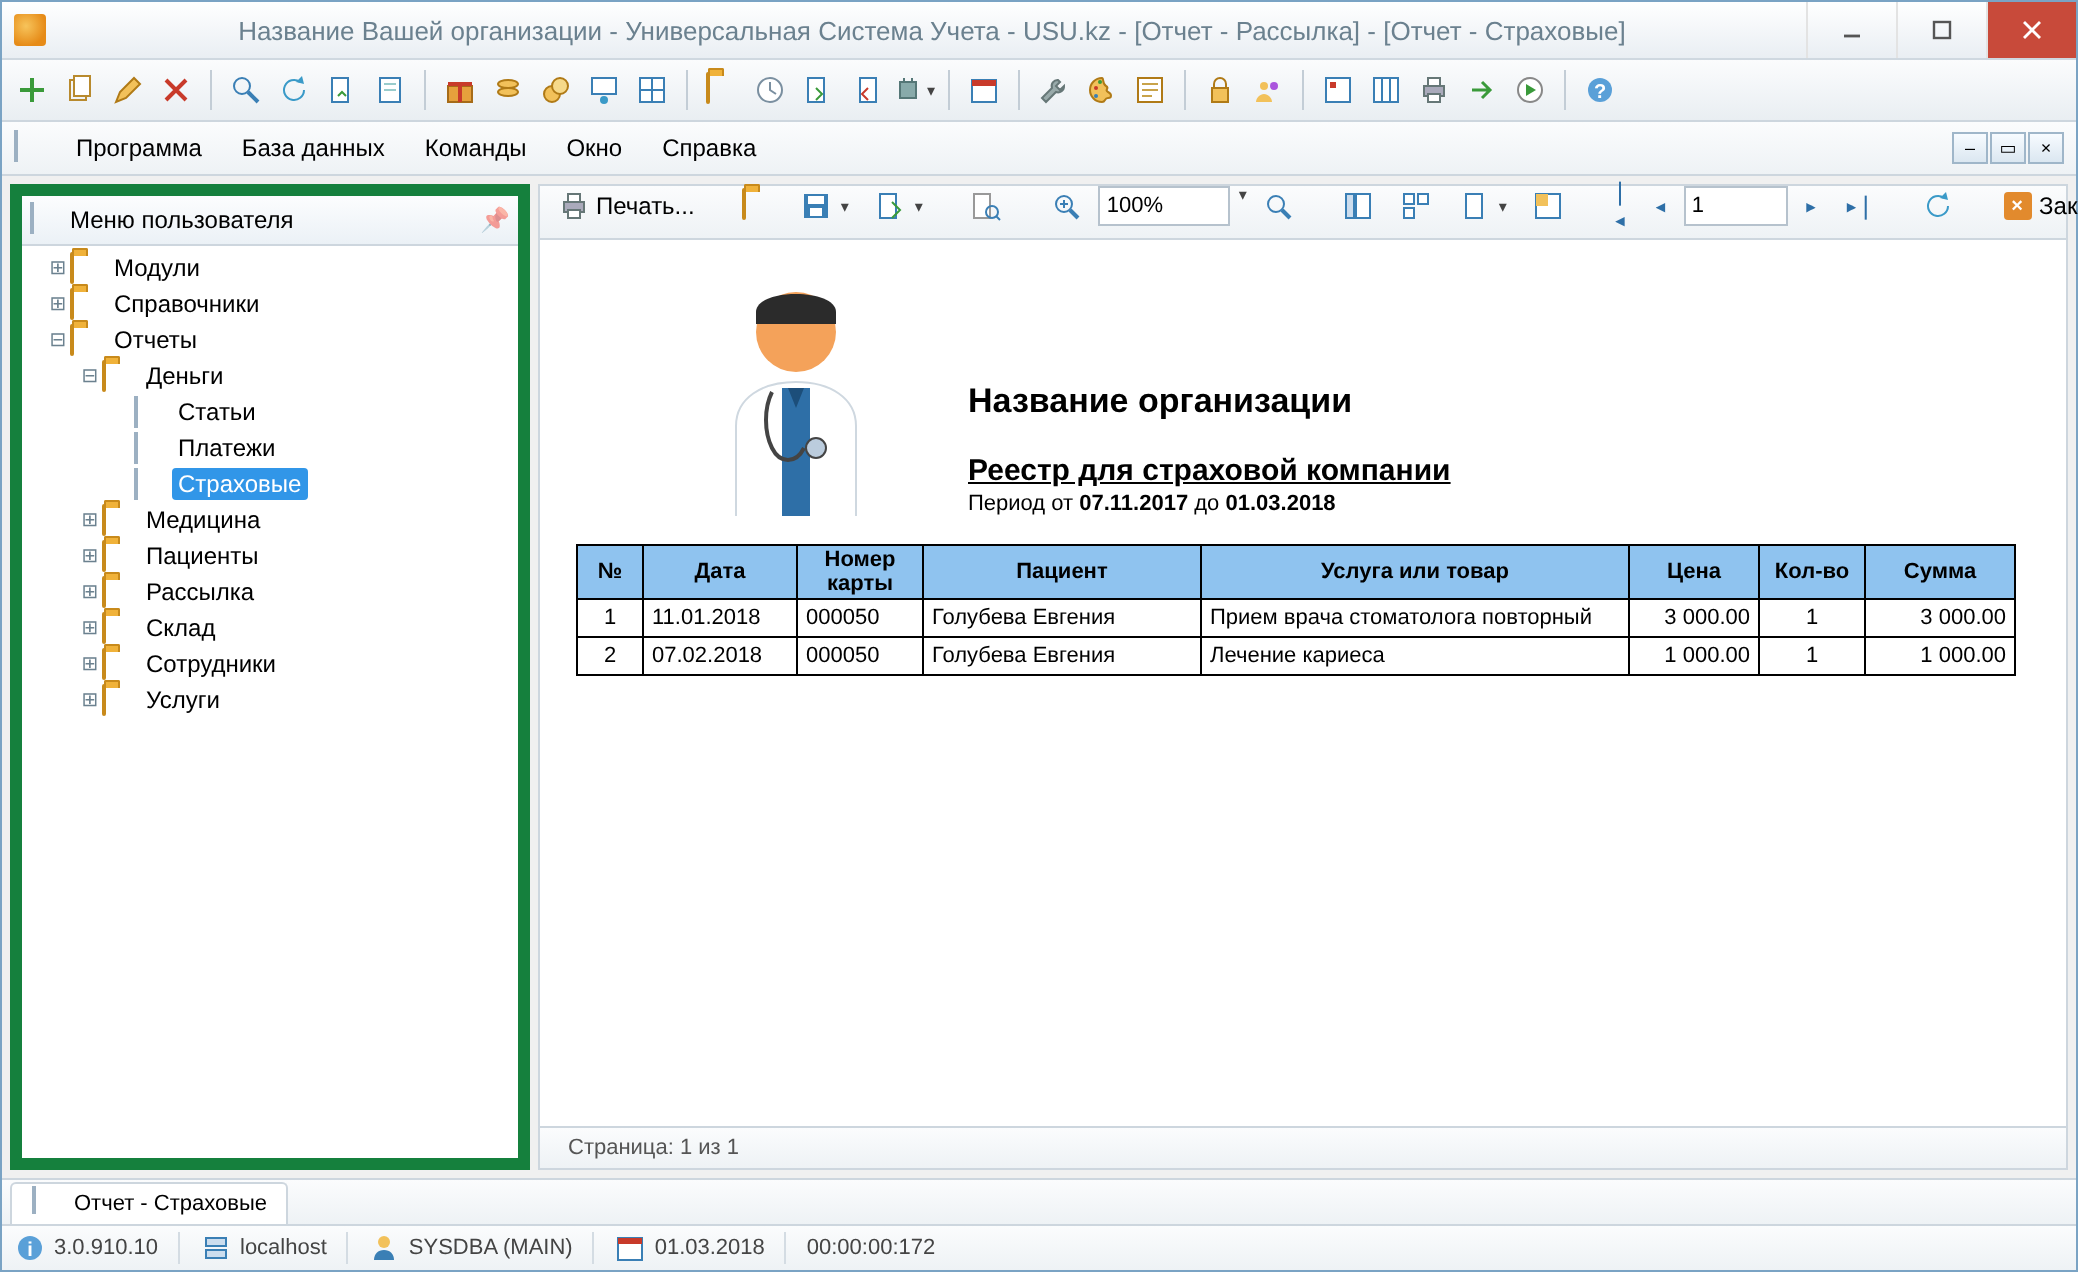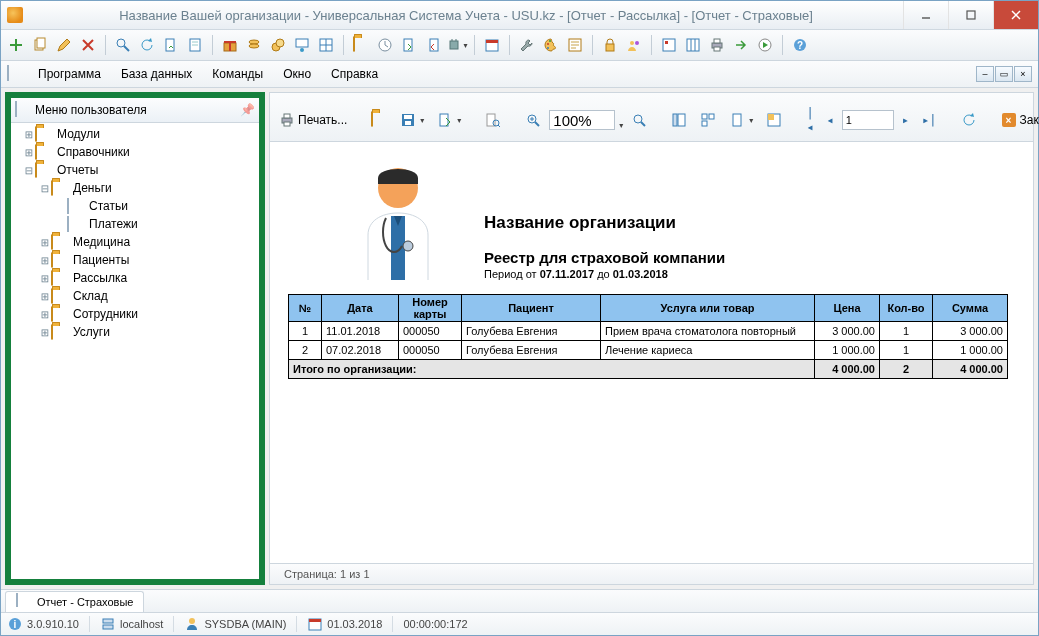--- a/index.html
+++ b/index.html
@@ -32,33 +32,33 @@
   .tn{display:flex;align-items:center;height:18px;padding-right:4px;white-space:nowrap;cursor:default;}
   .tn .twist{width:12px;text-align:center;color:#6b818f;font-size:10px;}
   .tn .fico{width:16px;height:14px;margin-right:3px;}
   .tn .lbl{padding:1px 3px;border-radius:2px;}
   .tn.selected .lbl{background:#3196e8;color:#fff;}
   .ind1{padding-left:12px;}
   .ind2{padding-left:28px;}
   .ind3{padding-left:44px;}
   
   .rightpane{flex:1;display:flex;flex-direction:column;margin:4px 4px 4px 4px;min-width:0;}
-  .rtoolbar{height:26px;background:linear-gradient(#fbfcfd,#eef2f5);border:1px solid #cdd6de;display:flex;align-items:flex-end;padding:11px 4px;gap:3px;}
+  .rtoolbar{height:26px;background:linear-gradient(#fbfcfd,#eef2f5);border:1px solid #cdd6de;display:flex;align-items:flex-start;padding:0 4px;gap:3px;}
   .tbtn2{height:20px;padding:0 5px;display:flex;align-items:center;gap:3px;border-radius:2px;cursor:default;}
-  .zoom-input{width:58px;height:18px;border:1px solid #b6c2cd;background:#fff;font-size:15px;padding:0 3px;}
+  .zoom-input{width:58px;height:18px;border:1px solid #b6c2cd;background:#fff;font-size:11px;padding:0 3px;}
   .page-input{width:44px;height:18px;border:1px solid #b6c2cd;background:#fff;font-size:11px;padding:0 3px;text-align:left;}
   .closebtn{display:flex;align-items:center;gap:4px;padding:0 6px;height:20px;border-radius:2px;cursor:default;}
   .closebtn .cx{width:14px;height:14px;background:#e28a2d;border-radius:2px;display:flex;align-items:center;justify-content:center;color:#fff;font-size:10px;font-weight:bold;}
   .report-scroll{flex:1;background:#fff;border:1px solid #cdd6de;border-top:none;overflow:auto;position:relative;}
   .report{padding:18px 20px 28px 18px;}
   .rhead{display:flex;gap:36px;margin-left:60px;margin-bottom:14px;align-items:flex-end;}
   .docimg{width:100px;height:120px;flex-shrink:0;}
   .orgblock h1{margin:0 0 2px 0;font-size:17px;font-weight:bold;}
   .orgblock .line{font-size:11px;}
-  .orgblock h2{margin:16px 0 2px 0;font-size:15px;font-weight:bold;}
+  .orgblock h2{margin:16px 0 2px 0;font-size:15px;font-weight:bold;text-decoration:underline;}
   .orgblock b{font-weight:bold;}
   table.rt{border-collapse:collapse;width:720px;font-size:11px;}
   table.rt th,table.rt td{border:1px solid #000;padding:1px 4px;height:16px;}
   table.rt th{background:#8fc3ef;font-weight:bold;text-align:center;}
   table.rt .num{width:24px;text-align:center;}
   table.rt .r{text-align:right;}
   table.rt .c{text-align:center;}
   table.rt tr.total td{background:#e5e5e5;font-weight:bold;}
   .pagebar{height:20px;background:linear-gradient(#fbfcfd,#eef2f5);border:1px solid #cdd6de;border-top:none;display:flex;align-items:center;padding-left:14px;font-size:11px;color:#555;}
   
@@ -342,20 +342,25 @@
           </div>
             <div class="tn ind3">
             <span class="twist"></span>
             <span class="fico"><span class="page-ico"></span></span>
             <span class="lbl">Статьи</span>
           </div>
             <div class="tn ind3">
             <span class="twist"></span>
             <span class="fico"><span class="page-ico"></span></span>
             <span class="lbl">Платежи</span>
+          </div>
+            <div class="tn ind3 selected">
+            <span class="twist"></span>
+            <span class="fico"><span class="page-ico"></span></span>
+            <span class="lbl">Страховые</span>
           </div>
           <div class="tn ind2">
             <span class="twist">⊞</span>
             <span class="fico"><span class="folder"></span></span>
             <span class="lbl">Медицина</span>
           </div>
           <div class="tn ind2">
             <span class="twist">⊞</span>
             <span class="fico"><span class="folder"></span></span>
             <span class="lbl">Пациенты</span>
@@ -540,26 +545,20 @@
               <tr>
                 <td class="c">2</td>
                 <td>07.02.2018</td>
                 <td>000050</td>
                 <td>Голубева Евгения</td>
                 <td>Лечение кариеса</td>
                 <td class="r">1 000.00</td>
                 <td class="c">1</td>
                 <td class="r">1 000.00</td>
               </tr>
-              <tr class="total">
-                <td colspan="5">Итого по организации:</td>
-                <td class="r">4 000.00</td>
-                <td class="c">2</td>
-                <td class="r">4 000.00</td>
-              </tr>
             </tbody>
           </table>
         </div>
       </div>
       <div class="pagebar">Страница: 1 из 1</div>
     </div>
   </div>
 
   <div class="doctabs">
     <div class="doctab">

